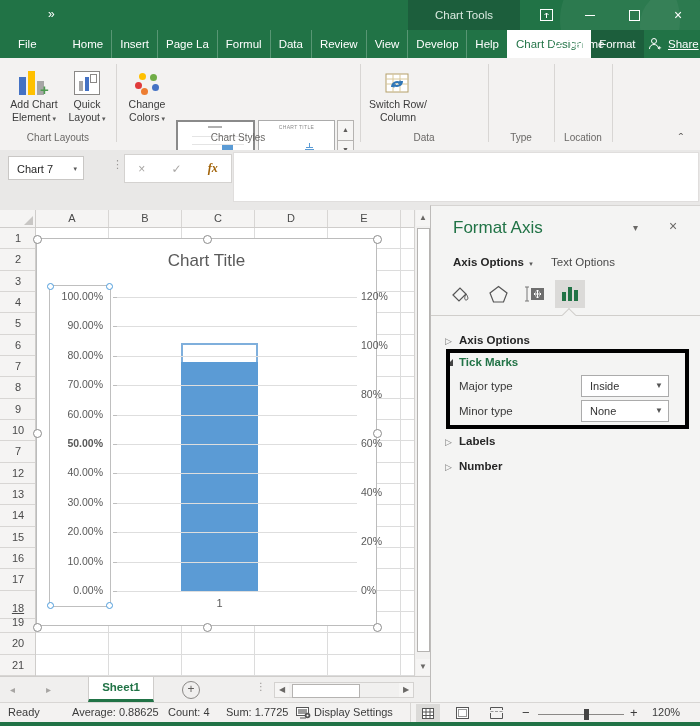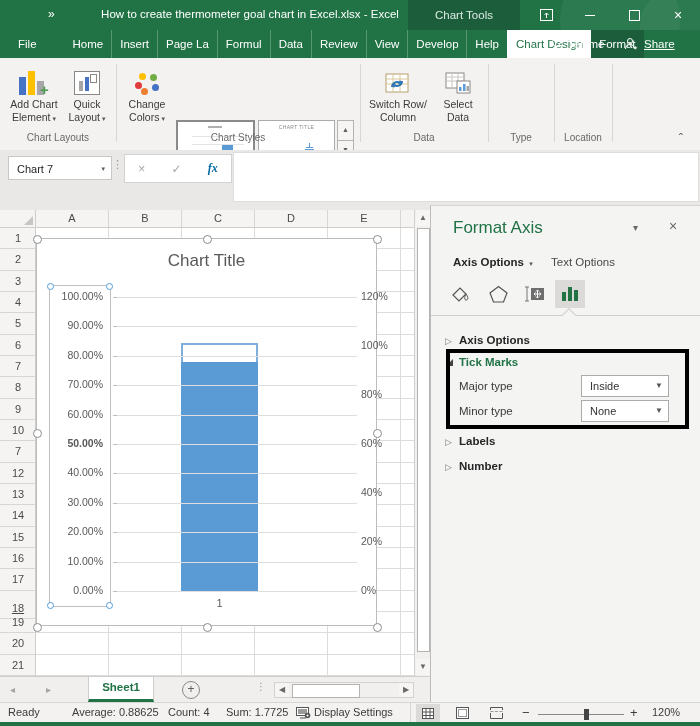--- a/index.html
+++ b/index.html
@@ -25,21 +25,21 @@
   #tabs-main{position:absolute;left:6px;top:0;height:28px;display:flex;}
   .rtab{height:28px;line-height:28px;padding:0 8px;font-size:11.5px;color:#fff;white-space:nowrap;
         border-left:1px solid rgba(255,255,255,.25);cursor:default;}
   .rtab.file{border-left:none;margin-right:16px;padding:0 12px;}
   .rtab.nosep{border-left:none;}
   .rtab.active{background:#fff;color:#217346;border-left-color:transparent;}
   .rtab.contextual{background:#1c5e3c;}
   .rtab.clip{max-width:42px;overflow:hidden;}
   .tab-extra{position:absolute;top:0;height:28px;display:flex;align-items:center;gap:6px;color:#fff;font-size:11.5px;}
   #tellme{left:536px;border-left:1px solid rgba(255,255,255,.25);padding-left:14px;}
-  #sharebtn{left:624px;text-decoration:underline;}
+  #sharebtn{left:648px;text-decoration:underline;}
 
   
   #ribbon{position:absolute;left:0;top:58px;width:700px;height:92px;background:#f3f2f1;border-bottom:1px solid #d8d6d4;}
   .rgsep{position:absolute;top:6px;width:1px;height:78px;background:#d8d6d4;}
   .big-btn{position:absolute;top:5px;text-align:center;cursor:default;}
   .big-btn .bicon{height:32px;display:flex;align-items:flex-end;justify-content:center;margin-bottom:3px;}
   .big-btn .cap{font-size:10.5px;line-height:13px;color:#3b3b3b;}
   .drop{font-size:7px;color:#5a5a5a;margin-left:2px;}
   .grplabel{position:absolute;top:74px;font-size:10px;color:#6a6866;text-align:center;}
   .cssbar{display:inline-block;vertical-align:bottom;}
@@ -53,28 +53,28 @@
   .gbar{position:absolute;background:#5b9bd5;}
   .gtitle2{position:absolute;left:0;top:3px;width:100%;text-align:center;font-size:5px;color:#8a8a8a;letter-spacing:.3px;}
   .gstrip{position:absolute;left:161px;top:0;width:16px;height:61px;}
   .gsbtn{position:absolute;left:0;width:15px;height:19px;background:#f6f5f4;border:1px solid #b5b3b1;
          font-size:7px;color:#5f5d5b;text-align:center;line-height:18px;}
   
   #ribbon-collapse{position:absolute;left:672px;top:76px;width:18px;height:14px;color:#5f5d5b;font-size:13px;line-height:10px;text-align:center;}
 
   
   #fbar{position:absolute;left:0;top:150px;width:700px;height:60px;background:#e9e8e7;}
-  #namebox{position:absolute;left:8px;top:6px;width:104px;height:24px;background:#fff;border:1px solid #c9c7c5;
+  #namebox{position:absolute;left:8px;top:6px;width:76px;height:24px;background:#fff;border:1px solid #c9c7c5;
            font-size:11px;color:#262626;line-height:24px;padding-left:8px;box-sizing:border-box;}
   #namebox .drop{position:absolute;right:6px;top:0;line-height:24px;}
   #fdots{position:absolute;left:112px;top:8px;color:#9a9896;font-size:11px;letter-spacing:0;}
   #fbtns{position:absolute;left:124px;top:4px;width:106px;height:27px;background:#fff;border:1px solid #d4d2d0;
          display:flex;align-items:center;justify-content:space-around;}
   .fb-ic{color:#a8a6a4;font-size:12px;}
-  .fb-fx{color:#0369a1;font-style:italic;font-weight:bold;font-size:12px;font-family:"Liberation Serif",serif;}
+  .fb-fx{color:#a16207;font-style:italic;font-weight:bold;font-size:12px;font-family:"Liberation Serif",serif;}
   #finput{position:absolute;left:233px;top:2px;width:464px;height:48px;background:#fff;border:1px solid #e0dedd;}
 
   
   #sheet{position:absolute;left:0;top:210px;width:430px;height:466px;background:#fff;}
   #selectall{position:absolute;left:0;top:0;width:36px;height:18px;background:#f5f4f3;border-right:1px solid #cfcdcb;border-bottom:1px solid #cfcdcb;box-sizing:border-box;}
   #selectall .tri{position:absolute;right:2px;bottom:2px;width:0;height:0;border-left:9px solid transparent;border-bottom:9px solid #c8c6c4;}
   #colheads{position:absolute;left:36px;top:0;width:378px;height:18px;background:#f5f4f3;border-bottom:1px solid #cfcdcb;box-sizing:border-box;overflow:hidden;}
   .colhead{position:absolute;top:0;width:73px;height:18px;line-height:17px;text-align:center;font-size:11px;color:#4a4a4a;border-right:1px solid #d8d6d4;box-sizing:border-box;}
   #rowheads{position:absolute;left:0;top:18px;width:36px;height:448px;background:#f5f4f3;border-right:1px solid #cfcdcb;box-sizing:border-box;overflow:hidden;}
   .rowhead{position:absolute;left:0;width:36px;text-align:center;font-size:11px;color:#4a4a4a;border-bottom:1px solid #d8d6d4;box-sizing:border-box;}
@@ -152,21 +152,20 @@
 </style>
 </head>
 <body>
 
 <div id="app">
 
   <div id="titlebar">
     <div class="deco" style="left:560px;top:-40px;width:120px;height:120px;"></div>
     <div class="deco" style="left:640px;top:-10px;width:70px;height:70px;"></div>
     <div class="qat">»</div>
-    <div class="wtitle">How to create thermometer goal chart in Excel.xlsx - Excel</div>
     <div class="ctools">Chart Tools</div>
     <div class="winbtns">
       <div class="wb">
         <svg width="13" height="12" viewBox="0 0 13 12">
             <rect x="0.5" y="0.5" width="12" height="11" fill="none" stroke="#fff"></rect>
             <path d="M6.5 9 L6.5 4 M4.5 6 L6.5 4 L8.5 6" stroke="#fff" fill="none"></path>
           </svg>
       </div>
       <div class="wb">
           <span class="min-glyph"></span>
@@ -286,33 +285,20 @@
             <path d="M1 8 h22 M1 13 h22 M8 3 v18 M15 3 v18" stroke="#d8c89a"></path>
             <path d="M7 16 a5 5 0 0 1 8 -4" fill="none" stroke="#2e75b6" stroke-width="2"></path>
             <path d="M15 9 l2 3 l-4 1 z" fill="#2e75b6"></path>
             <path d="M17 10 a5 5 0 0 1 -8 4" fill="none" stroke="#2e75b6" stroke-width="2"></path>
             <path d="M9 17 l-2 -3 l4 -1 z" fill="#2e75b6"></path>
           </svg>
       </div>
       <div class="cap"><span>Switch Row/ Column</span></div>
     </div>
 
-    <div class="big-btn" style="left:432px;width:52px;">
-      <div class="bicon">
-        <svg width="26" height="24" viewBox="0 0 26 24">
-            <rect x="1" y="2" width="18" height="15" fill="#fff" stroke="#8a8886"></rect>
-            <path d="M1 6 h18 M1 10 h18 M7 2 v15 M13 2 v15" stroke="#c8c6c4"></path>
-            <rect x="12" y="10" width="13" height="12" fill="#fff" stroke="#8a8886"></rect>
-            <rect x="14" y="16" width="2.5" height="4" fill="#5b9bd5"></rect>
-            <rect x="18" y="13" width="2.5" height="7" fill="#5b9bd5"></rect>
-            <rect x="21.5" y="15" width="2.5" height="5" fill="#a6a6a6"></rect>
-          </svg>
-      </div>
-      <div class="cap"><span>Select Data</span></div>
-    </div>
     <div class="rgsep" style="left:488px;"></div>
 
     <div class="rgsep" style="left:554px;"></div>
 
     <div class="rgsep" style="left:612px;"></div>
 
     <div class="grplabel" style="left:0;width:116px;">Chart Layouts</div>
     <div class="grplabel" style="left:116px;width:244px;">Chart Styles</div>
     <div class="grplabel" style="left:360px;width:128px;">Data</div>
     <div class="grplabel" style="left:488px;width:66px;">Type</div>

